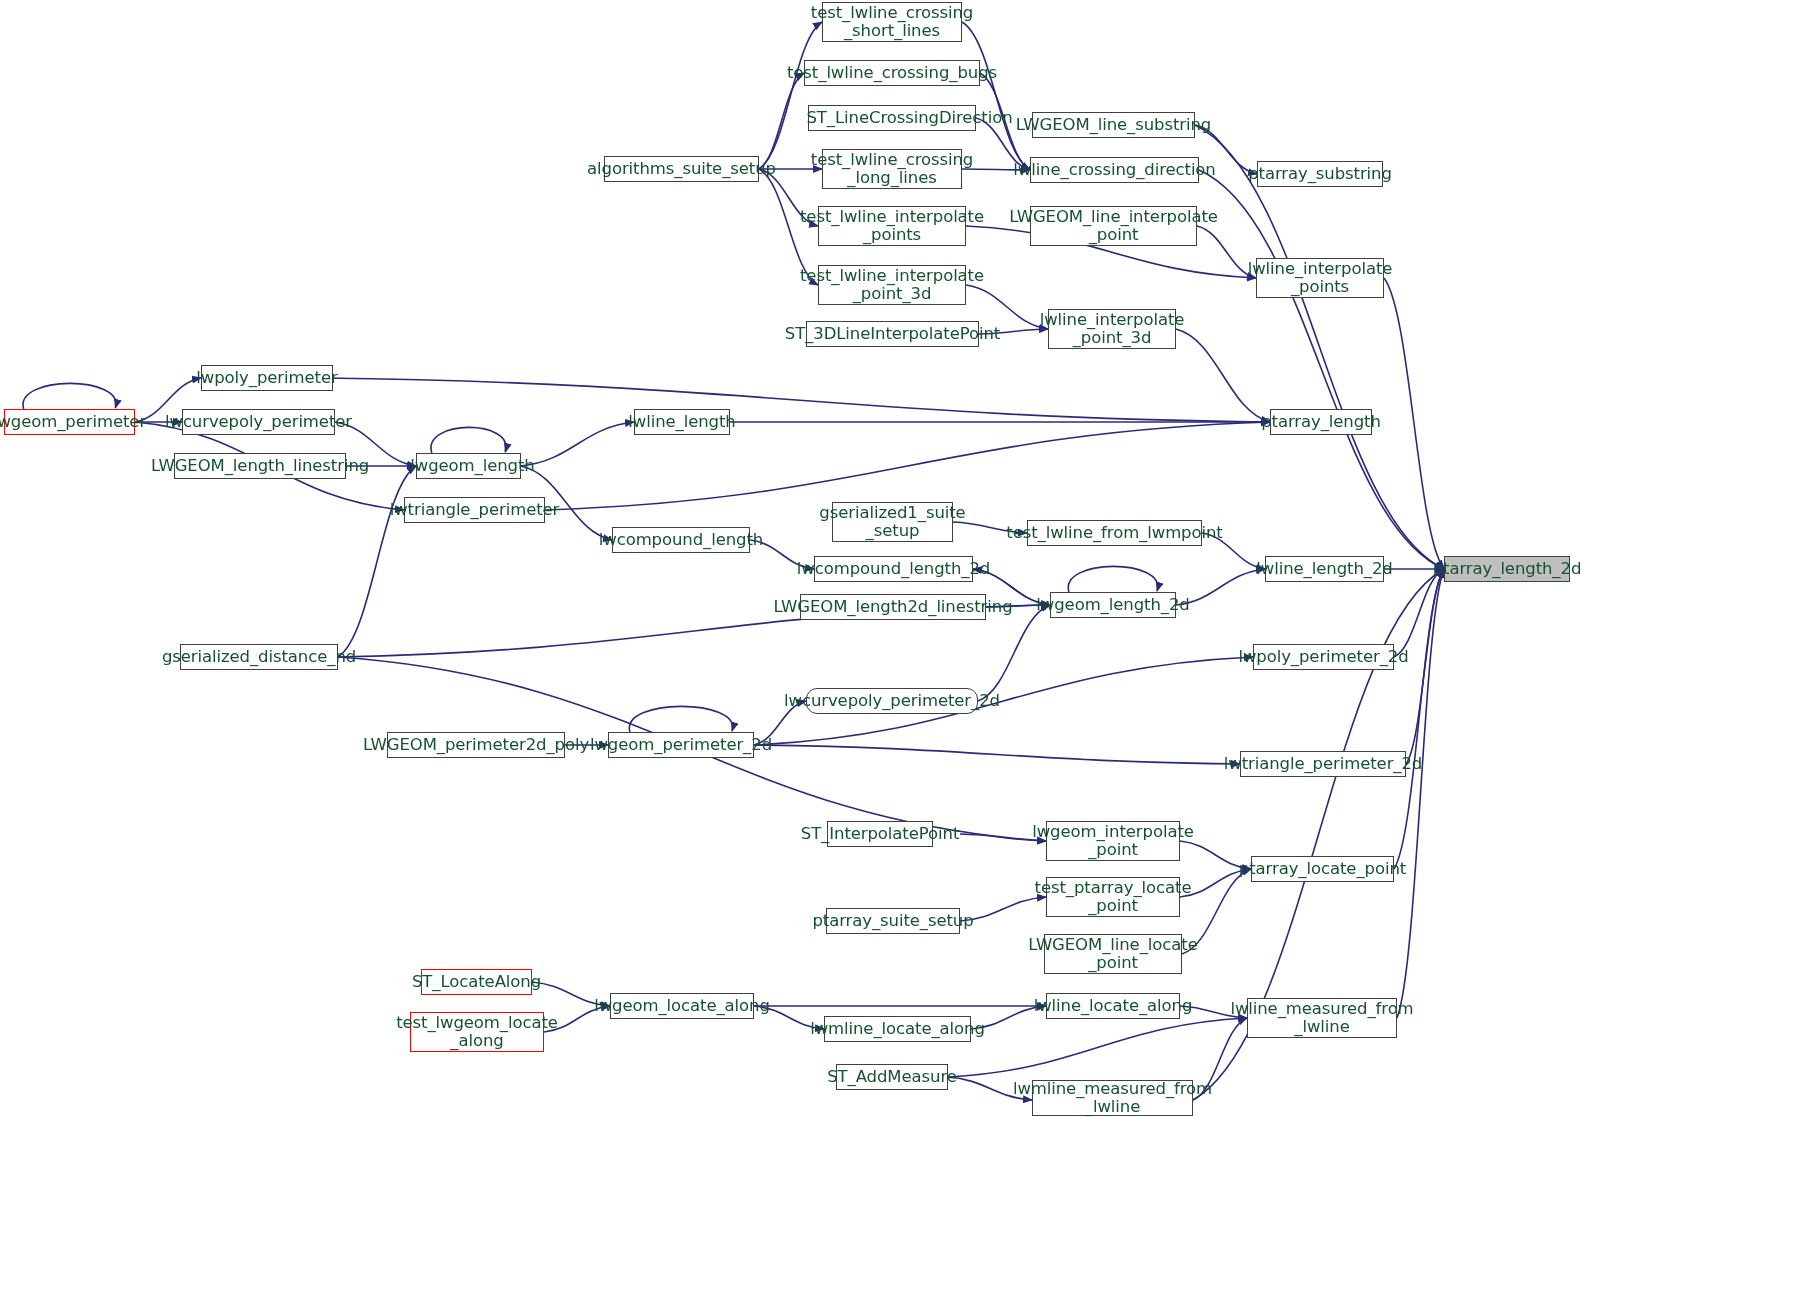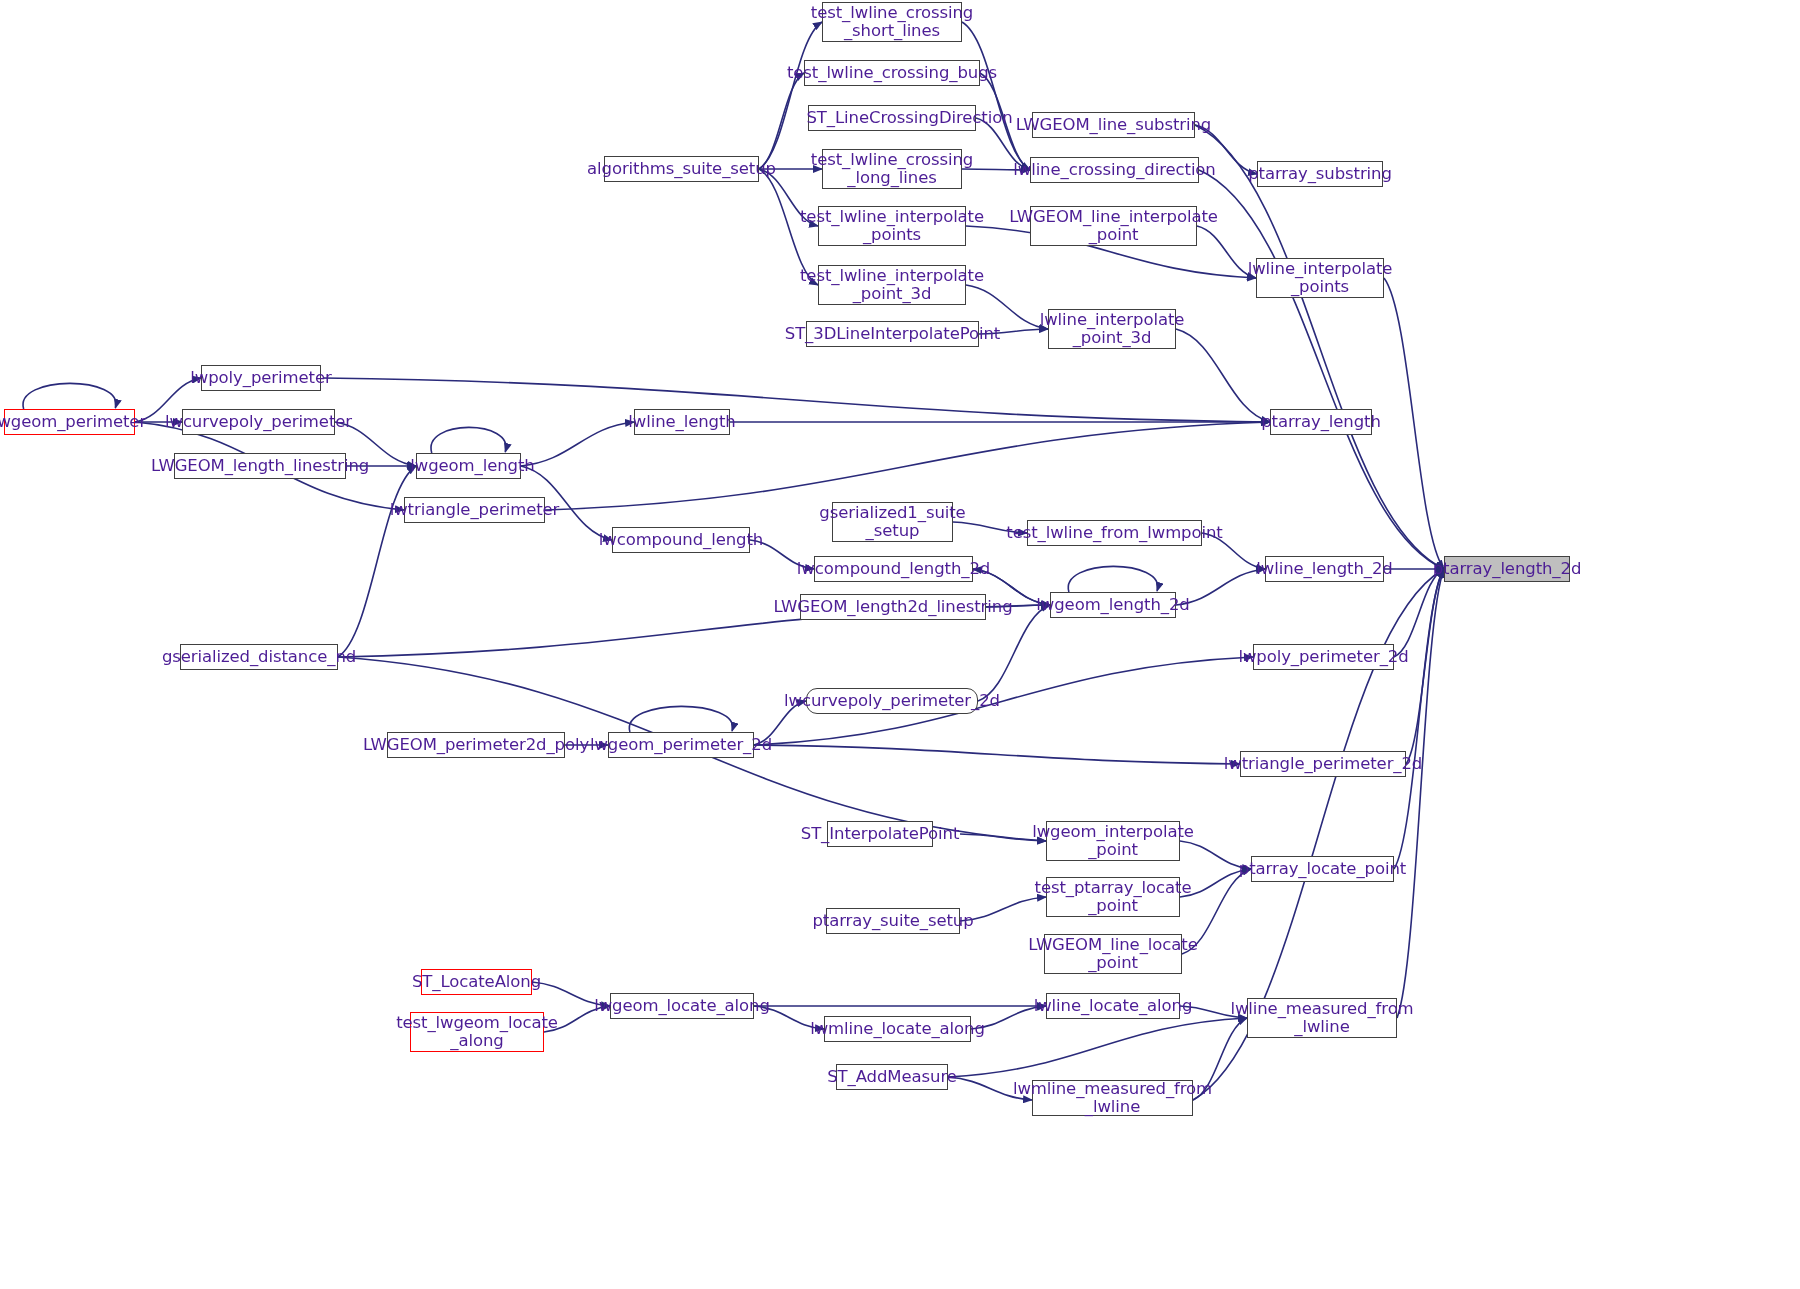--- a/index.html
+++ b/index.html
@@ -20,21 +20,21 @@
     left: 0; top: 0;
     width: 1800px;
     height: 1289px;
     pointer-events: none;
   }
   .node {
     position: absolute;
     box-sizing: border-box;
     border: 1.4px solid #404040;
     background: #ffffff;
-    color: #4c1d95;
+    color: #14532d;
     font-size: 16.5px;
     line-height: 1.12;
     display: flex;
     align-items: center;
     justify-content: center;
     text-align: center;
     white-space: pre-line;
     letter-spacing: -0.1px;
     z-index: 5;
   }
@@ -140,21 +140,21 @@
 _point</div>
     <div class="node" style="left: 818px; top: 206px; width: 148px; height: 40px;">test_lwline_interpolate
 _points</div>
     <div class="node" style="left: 1256px; top: 258px; width: 128px; height: 40px;">lwline_interpolate
 _points</div>
     <div class="node" style="left: 818px; top: 265px; width: 148px; height: 40px;">test_lwline_interpolate
 _point_3d</div>
     <div class="node" style="left: 806px; top: 321px; width: 173px; height: 26px;">ST_3DLineInterpolatePoint</div>
     <div class="node" style="left: 1048px; top: 309px; width: 128px; height: 40px;">lwline_interpolate
 _point_3d</div>
-    <div class="node" style="left: 201px; top: 365px; width: 120px; height: 26px;">lwpoly_perimeter</div>
+    <div class="node" style="left: 201px; top: 365px; width: 132px; height: 26px;">lwpoly_perimeter</div>
     <div class="node red" style="left: 4px; top: 409px; width: 131px; height: 26px;">lwgeom_perimeter</div>
     <div class="node" style="left: 182px; top: 409px; width: 153px; height: 26px;">lwcurvepoly_perimeter</div>
     <div class="node" style="left: 1270px; top: 409px; width: 102px; height: 26px;">ptarray_length</div>
     <div class="node" style="left: 634px; top: 409px; width: 96px; height: 26px;">lwline_length</div>
     <div class="node" style="left: 174px; top: 453px; width: 172px; height: 26px;">LWGEOM_length_linestring</div>
     <div class="node" style="left: 416px; top: 453px; width: 105px; height: 26px; padding-left: 8px;">lwgeom_length</div>
     <div class="node" style="left: 404px; top: 497px; width: 141px; height: 26px;">lwtriangle_perimeter</div>
     <div class="node" style="left: 832px; top: 502px; width: 121px; height: 40px;">gserialized1_suite
 _setup</div>
     <div class="node" style="left: 1027px; top: 520px; width: 175px; height: 26px;">test_lwline_from_lwmpoint</div>

